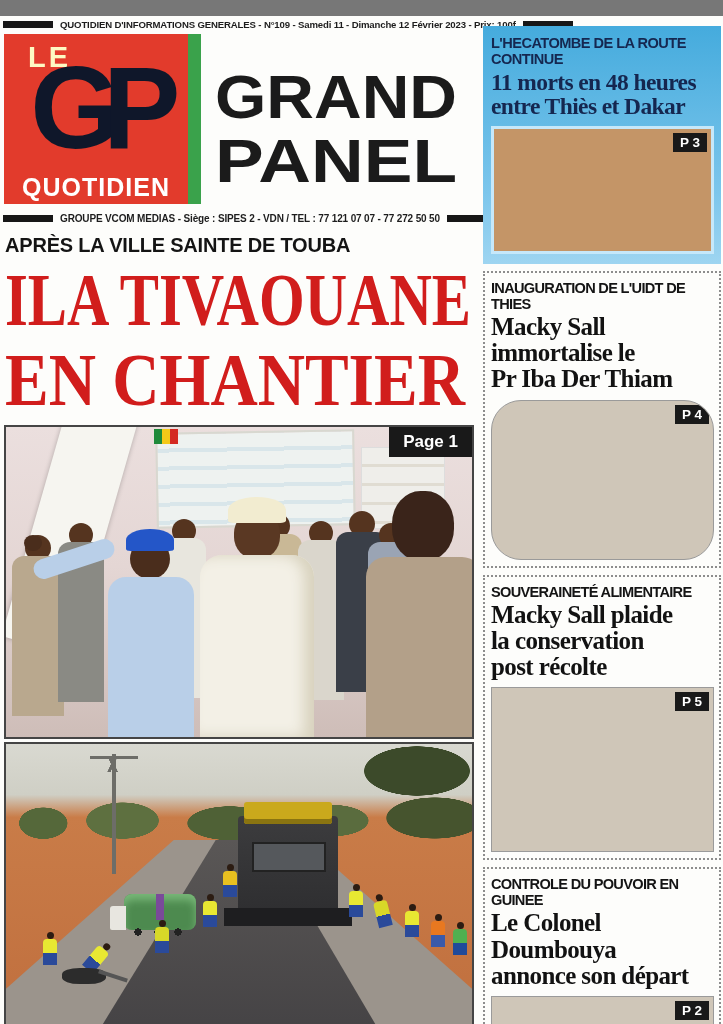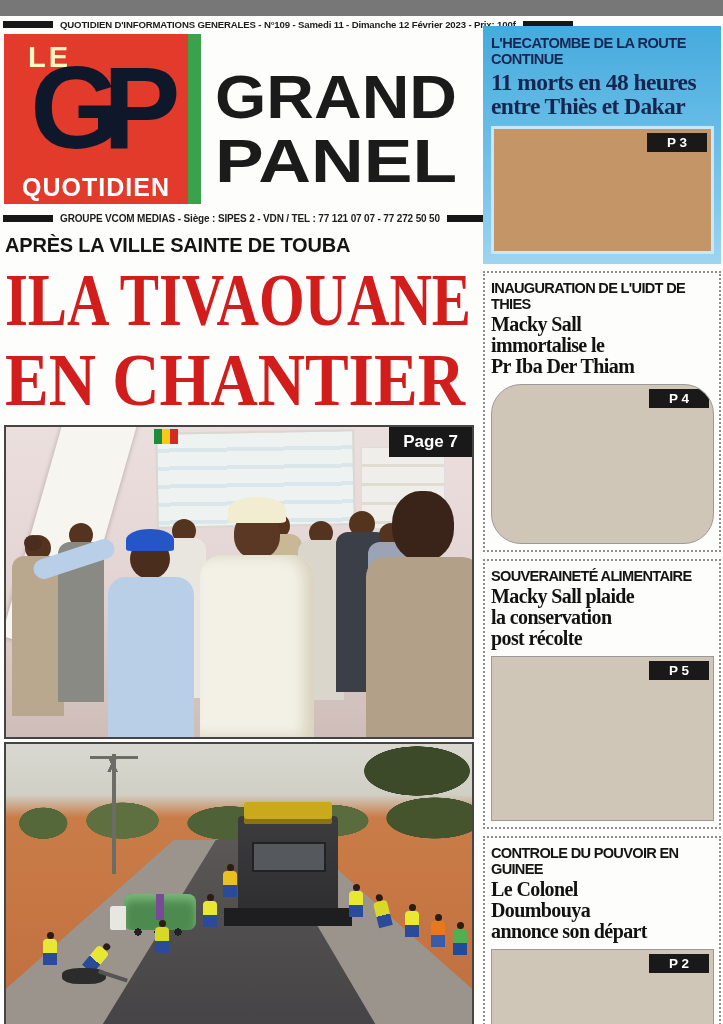--- a/index.html
+++ b/index.html
@@ -31,21 +31,21 @@
   .lead-kicker{margin:10px 0 2px 5px;font-size:20px;font-weight:bold;color:#141414;letter-spacing:-0.2px;}
   .headline-svg{display:block;margin-left:2px;}
   .headline-svg text{font-family:"Liberation Serif",serif;font-weight:bold;fill:#d11d1c;}
 
   .photo-frame{position:relative;margin:0 4px;border:2px solid #454545;overflow:hidden;background:#bbb;}
   #photo1{height:310px;margin-top:4px;}
   #photo2{height:282px;margin-top:3px;}
 
   .badge{position:absolute;background:#191919;color:#fff;font-weight:bold;z-index:30;}
   .badge.page5{top:0;right:0;font-size:17px;padding:5px 14px;}
-  .badge.small{top:4px;right:4px;font-size:13.5px;padding:2px 20px;}
+  .badge.small{top:4px;right:4px;font-size:13.5px;padding:2px 7px;}
 
   
   .scene div,.scene i{position:absolute;}
 
   
   .p1{background:linear-gradient(180deg,#ebdfde 0%,#e4d6d4 45%,#cebdb8 100%);}
   .p1 .banner{left:30px;top:-36px;width:72px;height:260px;background:#f6f5f0;transform:rotate(16deg);box-shadow:0 0 5px rgba(0,0,0,.25);}
   .p1 .bb1{left:150px;top:4px;width:195px;height:92px;background:repeating-linear-gradient(180deg,#eef2f0 0 14px,#d9e6ea 14px 18px);border:2px solid #d8d8d0;transform:rotate(-1deg);}
   .p1 .bb2{left:355px;top:20px;width:82px;height:80px;background:repeating-linear-gradient(180deg,#efeeea 0 16px,#e0dcd2 16px 19px);border:1px solid #ddd;}
   .p1 .flag-sn-sm{left:148px;top:2px;width:24px;height:15px;background:linear-gradient(90deg,#1f8a3a 33%,#f4c918 33% 66%,#d42a22 66%);}
@@ -94,21 +94,21 @@
   .right-col{position:absolute;left:483px;top:0;width:238px;}
   .story-blue{margin-top:10px;background:linear-gradient(180deg,#45abdd 0%,#7cc6ec 70%,#9ed5f1 100%);
               padding:9px 7px 10px 8px;}
   .kicker-blue{color:#152750;font-weight:bold;font-size:14.6px;letter-spacing:-0.55px;}
   .head-blue{color:#152750;font-family:"Liberation Serif",serif;font-weight:bold;font-size:23.5px;
              line-height:1.02;margin-top:4px;letter-spacing:-0.6px;white-space:pre-line;}
   .photo-blue{position:relative;margin-top:7px;border:3px solid #c6e8fa;height:122px;overflow:hidden;background:#c49567;}
 
   .story{border:2px dotted #8d8d8d;margin-top:7px;padding:7px 5px 6px 6px;}
   .story .kicker{font-size:14.6px;font-weight:bold;color:#141414;letter-spacing:-0.7px;}
-  .story .head{font-family:"Liberation Serif",serif;font-weight:bold;font-size:20px;line-height:1.05;
+  .story .head{font-family:"Liberation Serif",serif;font-weight:bold;font-size:25px;line-height:1.05;
                letter-spacing:-0.6px;color:#121212;margin-top:2px;white-space:pre-line;}
   .sphoto{position:relative;margin-top:7px;border:1px solid #9a9a9a;overflow:hidden;background:#cfc6b8;}
   #photo-p4{height:158px;border-radius:30px;}
   #photo-p5{height:163px;}
   #photo-p2{height:130px;}
 
   
   .p3{background:linear-gradient(180deg,#c99a6d 0%,#c austin;}
   .p3{background:linear-gradient(180deg,#c99a6d 0%,#c08d60 60%,#b07f52 100%);}
   .p3 .body{left:6px;top:6px;width:205px;height:96px;background:#d8d2c6;border:2px solid #6a5a48;}
@@ -243,21 +243,21 @@
       <div style="left:186px;top:62px;width:130px;height:248px;">
         <div style="left:42px;top:22px;width:46px;height:48px;border-radius:46%;background:#5a3823;"></div>
         <div class="cap" style="left:36px;top:8px;width:58px;height:26px;background:#f2ecd0;"></div>
         <div style="left:8px;top:66px;width:114px;height:182px;border-radius:22px 22px 0 0;background:#f3f0e6;box-shadow:inset -10px 0 14px #d8d2be;"></div>
       </div>
 
       <div style="left:356px;top:46px;width:120px;height:264px;">
         <div style="left:30px;top:18px;width:62px;height:70px;border-radius:46%;background:#3a241a;"></div>
         <div style="left:4px;top:84px;width:116px;height:180px;border-radius:20px 20px 0 0;background:#b3a089;"></div>
       </div>
-      <span class="badge page5">Page 7</span>
+      <span class="badge page5">Page 1</span>
     </div>
 
     <div id="photo2" class="photo-frame scene p2">
       <div class="trees"></div>
       <div class="bigtree"></div>
       <div class="road"></div>
       <div class="fresh"></div>
       <div class="pole"></div>
       <div class="polearm"></div>
       <div class="truck"></div>

